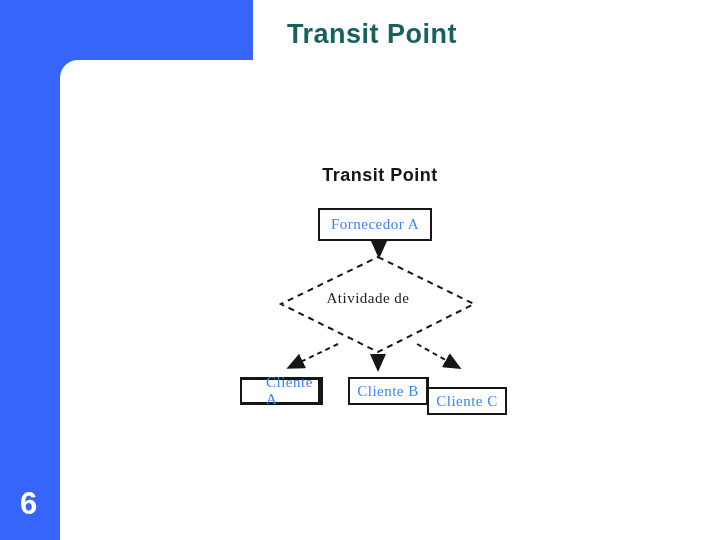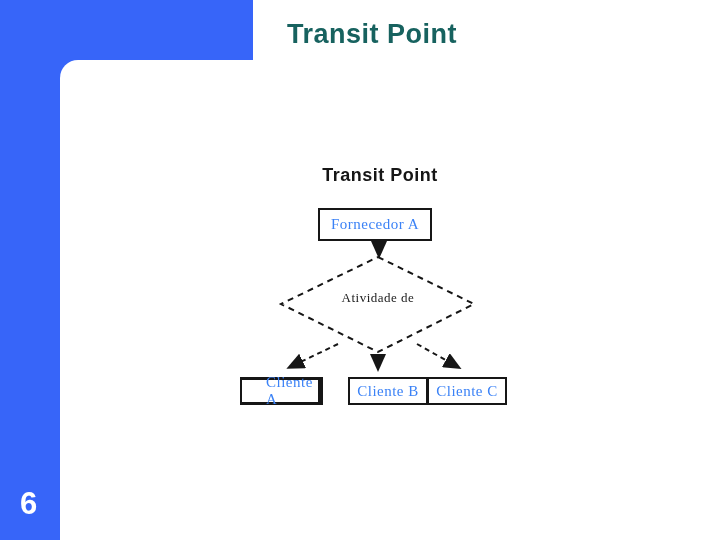--- a/index.html
+++ b/index.html
@@ -38,24 +38,24 @@
   }
   .flow-box{
     position:absolute;box-sizing:border-box;border:2px solid #161616;
     display:flex;align-items:center;justify-content:center;
     font-family:"Liberation Serif",serif;font-size:15px;color:#3b82f6;
     background:#ffffff;letter-spacing:0.5px;
   }
   .supplier-box{left:318px;top:208px;width:114px;height:33px;}
   .client-a{left:240px;top:377px;width:83px;height:28px;border-width:3px 5px 3px 2px;padding-left:24px;}
   .client-b{left:348px;top:377px;width:81px;height:28px;border-right-width:3px;}
-  .client-c{left:427px;top:377px;width:80px;height:28px;}
+  .client-c{left:427px;top:387px;width:80px;height:28px;}
   .diamond-label{
-    position:absolute;left:293px;top:288px;width:170px;text-align:center;
-    font-family:"Liberation Serif",serif;font-size:13px;line-height:20px;
+    position:absolute;left:283px;top:288px;width:170px;text-align:center;
+    font-family:"Liberation Serif",serif;font-size:15px;line-height:20px;
     color:#1b1b1b;letter-spacing:0.5px;
   }
 </style>
 </head>
 <body>
 
 <div class="slide">
 
   <div class="blue-bar"></div>
   <div class="blue-column"></div>

